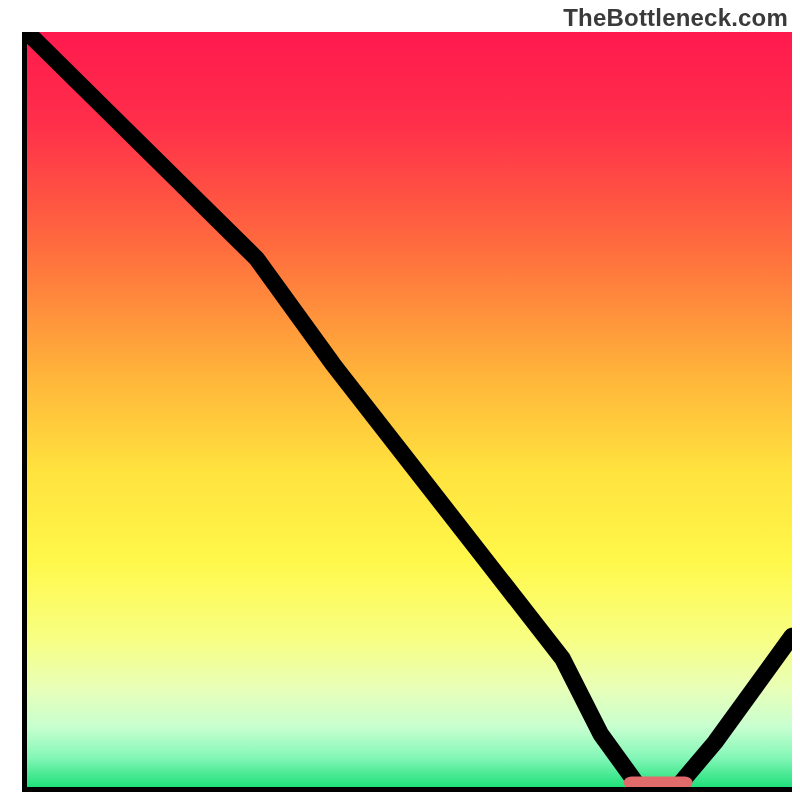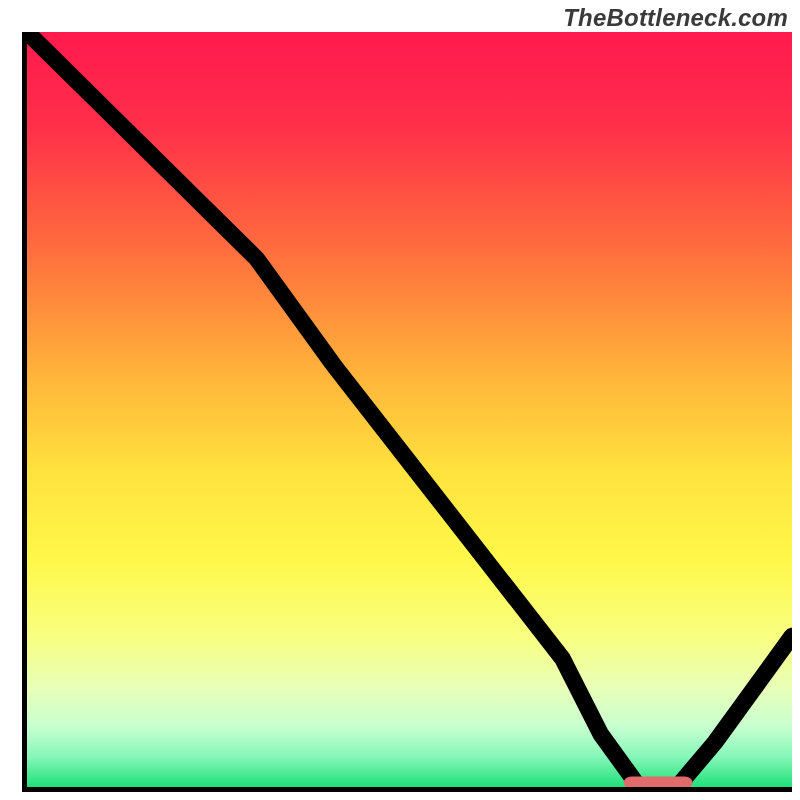--- a/index.html
+++ b/index.html
@@ -7,21 +7,20 @@
     padding: 0;
     width: 800px;
     height: 800px;
     background: #ffffff;
     font-family: Arial, Helvetica, sans-serif;
   }
   .container {
     position: relative;
     width: 800px;
     height: 800px;
-    font-style: italic;
   }
   .watermark {
     position: absolute;
     top: 4px;
     right: 12px;
     font-size: 24px;
     font-weight: 600;
     color: #3a3a3a;
     letter-spacing: 0.2px;
   }

